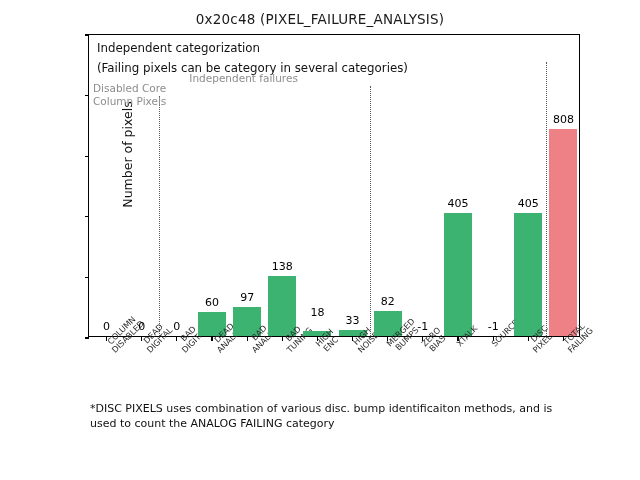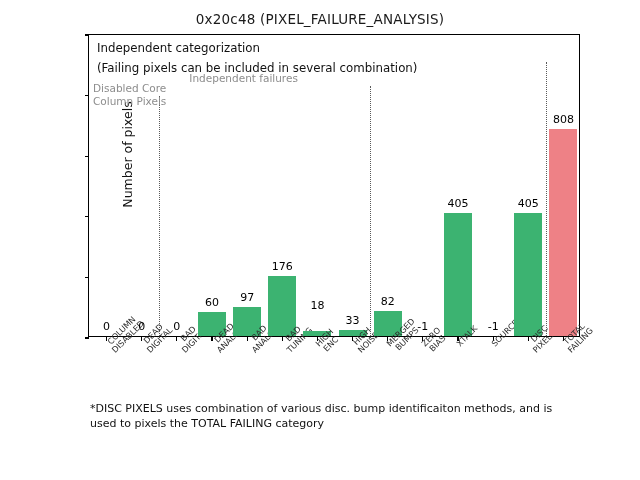--- a/index.html
+++ b/index.html
@@ -112,28 +112,28 @@
           <span>ANALOG</span>
         </div>
         <div class="bar" style="left: 144.086px; width: 28.1143px; height: 29.391px; background: rgb(60, 179, 113);"></div>
         <div class="barlabel" style="left: 158.143px; bottom: 32.391px; margin-top: 39px;">97</div>
         <div class="xtickmark" style="left: 157.543px;"></div>
         <div class="xtlabel" style="left: 155.143px; top: 100%; margin-top: 6px;">
           <span>BAD</span>
           <span>ANALOG</span>
         </div>
         <div class="bar" style="left: 179.229px; width: 28.1143px; height: 60.297px; background: rgb(60, 179, 113);"></div>
-        <div class="barlabel" style="left: 193.286px; bottom: 63.297px;">176</div>
+        <div class="barlabel" style="left: 193.286px; bottom: 63.297px;">138</div>
         <div class="xtickmark" style="left: 192.686px;"></div>
         <div class="xtlabel" style="left: 190.286px; top: 100%; margin-top: 6px;">
           <span>BAD</span>
           <span>TUNING</span>
         </div>
         <div class="bar" style="left: 214.371px; width: 28.1143px; height: 5.454px; background: rgb(60, 179, 113);"></div>
-        <div class="barlabel" style="left: 228.429px; bottom: 24px;">18</div>
+        <div class="barlabel" style="left: 228.429px; bottom: 17px;">18</div>
         <div class="xtickmark" style="left: 227.829px;"></div>
         <div class="xtlabel" style="left: 225.429px; top: 100%; margin-top: 6px;">
           <span>HIGH</span>
           <span>ENC</span>
         </div>
         <div class="bar" style="left: 249.514px; width: 28.1143px; height: 6.363px; background: rgb(60, 179, 113);"></div>
         <div class="barlabel" style="left: 263.571px; bottom: 9.363px;">33</div>
         <div class="xtickmark" style="left: 262.971px;"></div>
         <div class="xtlabel" style="left: 260.571px; top: 100%; margin-top: 6px;">
           <span>HIGH</span>
@@ -174,27 +174,27 @@
         <div class="barlabel" style="left: 474.429px; bottom: 210.252px;">808</div>
         <div class="xtickmark" style="left: 473.829px;"></div>
         <div class="xtlabel" style="left: 471.429px; top: 100%; margin-top: 6px;">
           <span>TOTAL</span>
           <span>FAILING</span>
         </div>
         <div class="divider" style="left: 70.2857px; top: 61px; height: 242px;"></div>
         <div class="divider" style="left: 281.143px; top: 51px; height: 252px;"></div>
         <div class="divider" style="left: 456.857px; top: 27px; height: 276px;"></div>
         <div class="ann-main" style="left: 8px; top: 6px;">Independent categorization</div>
-        <div class="ann-main" style="left: 8px; top: 26px;">(Failing pixels can be included in several combination)</div>
+        <div class="ann-main" style="left: 8px; top: 26px;">(Failing pixels can be category in several categories)</div>
         <div class="ann-grey" style="left: 4px; top: 47px;">
           <div>Disabled Core</div>
           <div>Column Pixels</div>
         </div>
         <div class="ann-grey center" style="left: 154.629px; top: 37px;">Independent failures</div>
       </div>
   </div>
 
   <div class="footnote">
     <div>*DISC PIXELS uses combination of various disc. bump identificaiton methods, and is</div>
-    <div>used to pixels the TOTAL FAILING category</div>
+    <div>used to count the ANALOG FAILING category</div>
   </div>
 
 </div>
 
 </body></html>

